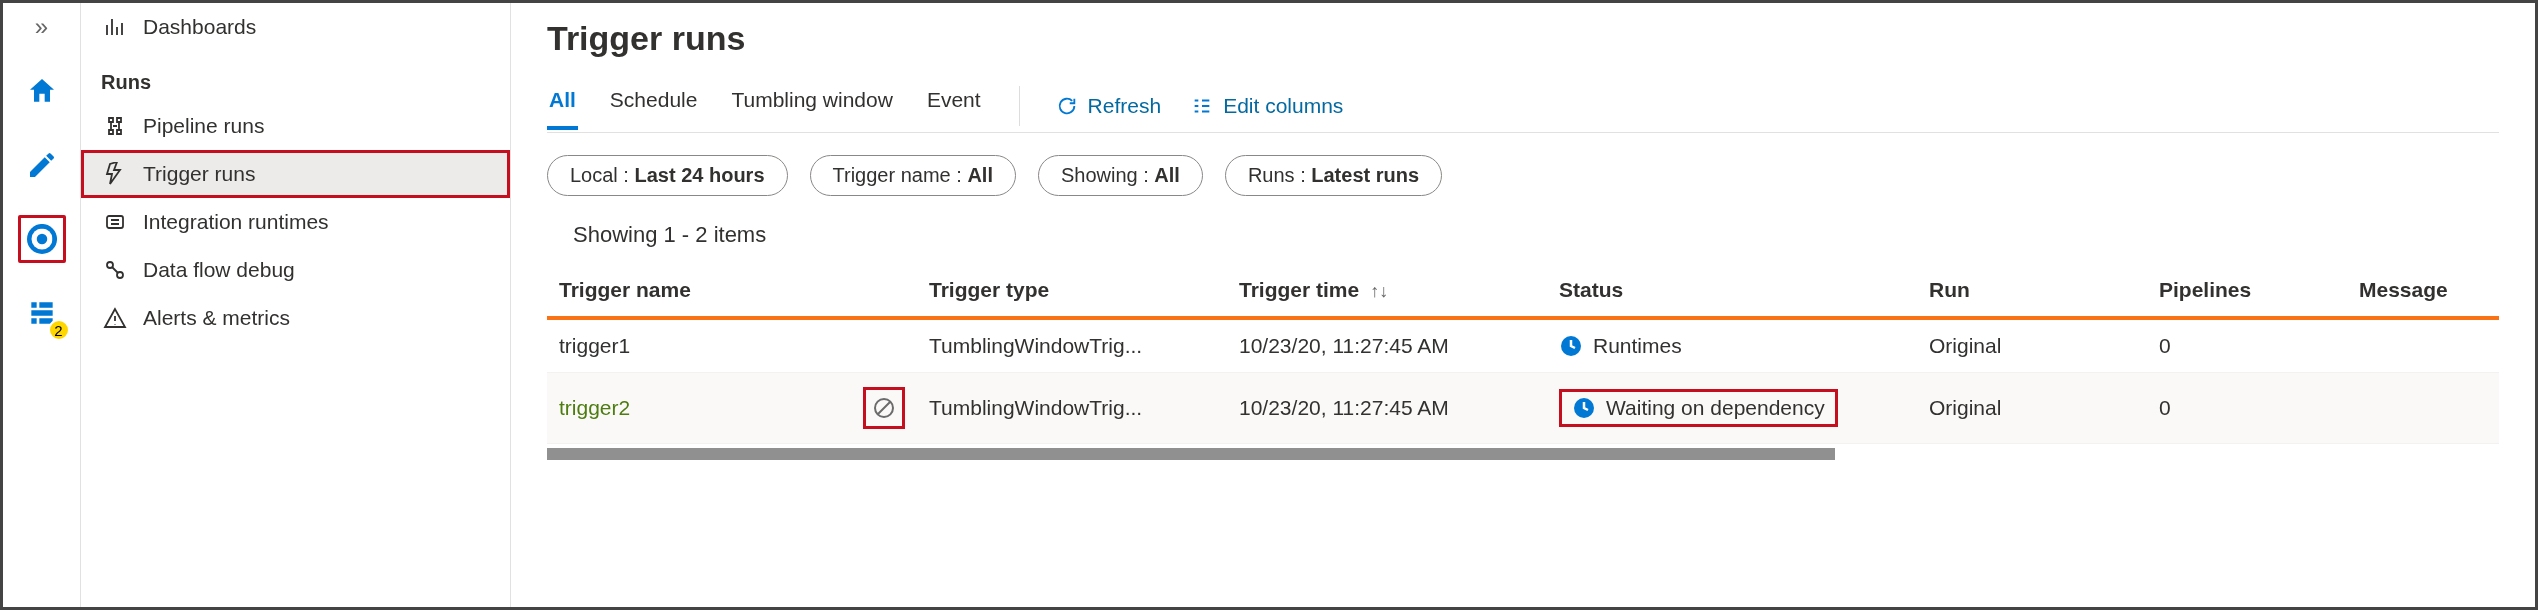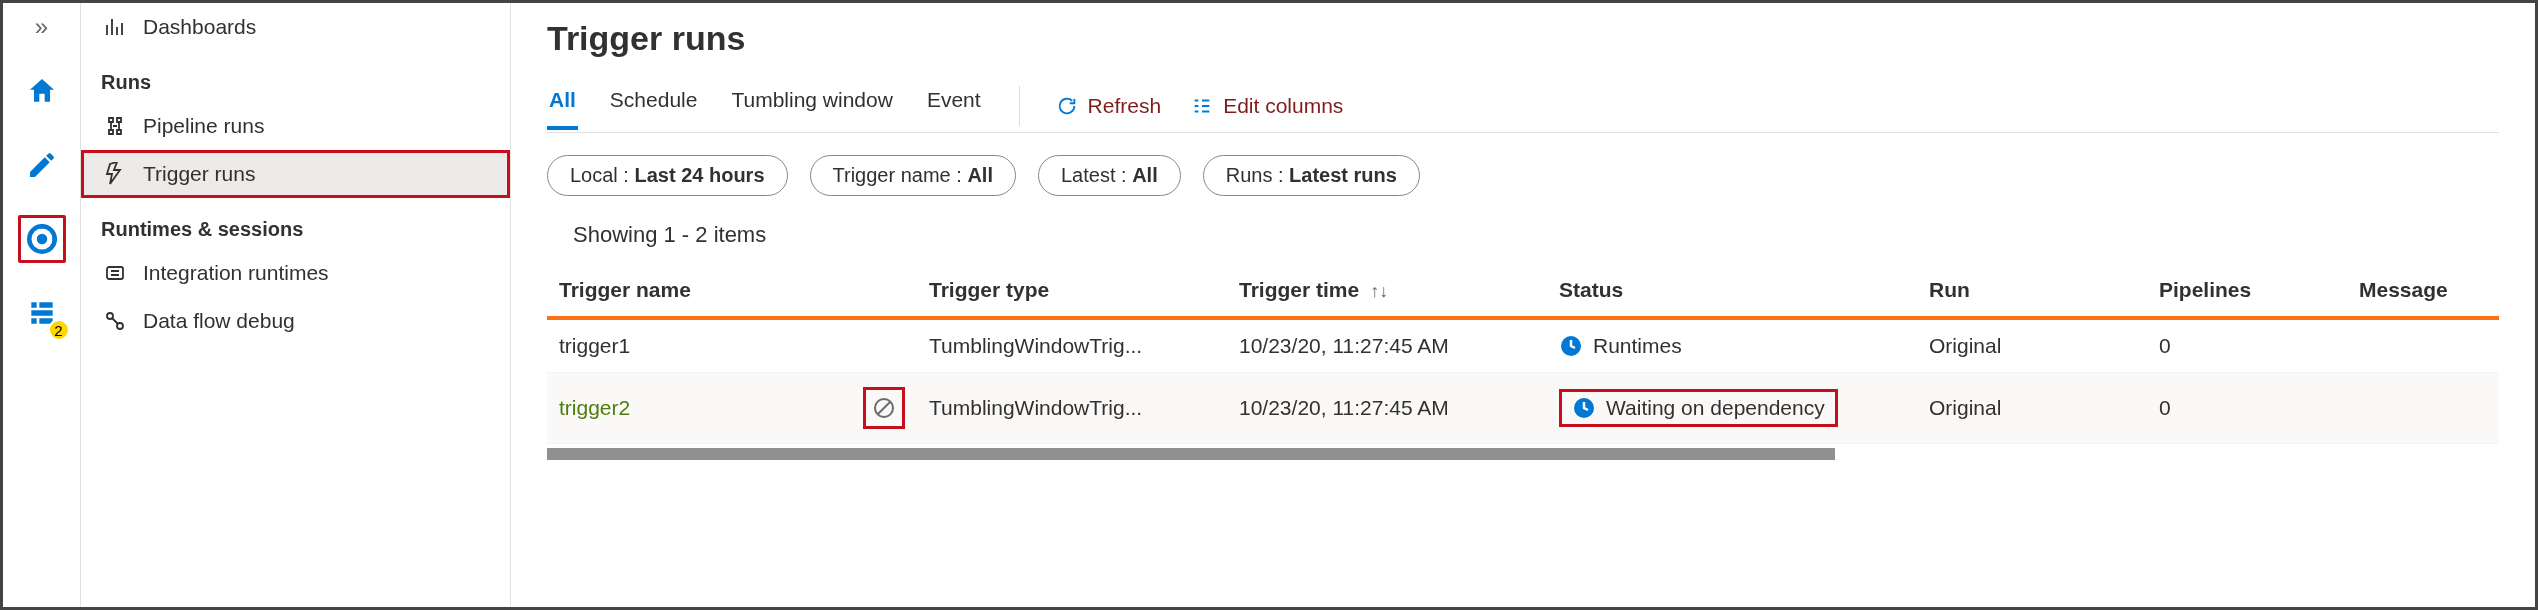--- a/index.html
+++ b/index.html
@@ -66,21 +66,21 @@
     .toolbar {
       display: flex; align-items: center; gap: 30px;
       border-bottom: 1px solid #e1e1e1;
       padding-bottom: 2px;
       margin-bottom: 22px;
     }
     .tabs { display: flex; gap: 30px; }
     .tab { padding: 6px 2px 14px 2px; cursor: pointer; }
     .tab.active { color: #0078d4; border-bottom: 4px solid #0078d4; font-weight: 600; }
     .toolbar-sep { width: 1px; height: 40px; background: #ddd; margin: 0 6px; }
-    .tool-link { color: #7f1d1d; display: flex; align-items: center; gap: 10px; cursor: pointer; }
+    .tool-link { color: #0369a1; display: flex; align-items: center; gap: 10px; cursor: pointer; }
     .filters { display: flex; gap: 22px; margin-bottom: 26px; flex-wrap: wrap; }
     .pill {
       border: 1px solid #8a8886;
       border-radius: 22px;
       padding: 8px 22px;
       font-size: 20px;
       cursor: pointer;
       background: #fff;
     }
     .pill b { font-weight: 700; }
@@ -164,41 +164,48 @@
   </div>
   <div class="item selected">
     <span class="icon">
       <svg width="24" height="24" viewBox="0 0 24 24">
           <path fill="none" stroke="#323130" stroke-width="1.8" d="M7 2L4 12h5l-2 10 10-14h-6l3-8z"></path>
         </svg>
     </span>
     <span>Trigger runs</span>
   </div>
 
-  <div class="section-head">Runtimes &amp; sessions</div>
   <div class="item">
     <span class="icon">
       <svg width="24" height="24" viewBox="0 0 24 24">
           <rect x="4" y="6" width="16" height="12" rx="2" fill="none" stroke="#323130" stroke-width="1.8"></rect>
           <path d="M8 10h8M8 14h8" stroke="#323130" stroke-width="1.8"></path>
         </svg>
     </span>
     <span>Integration runtimes</span>
   </div>
   <div class="item">
     <span class="icon">
       <svg width="24" height="24" viewBox="0 0 24 24">
           <circle cx="7" cy="7" r="3" fill="none" stroke="#323130" stroke-width="1.8"></circle>
           <circle cx="17" cy="17" r="3" fill="none" stroke="#323130" stroke-width="1.8"></circle>
           <path d="M9 9l6 6" stroke="#323130" stroke-width="1.8"></path>
         </svg>
     </span>
     <span>Data flow debug</span>
   </div>
 
+  <div class="item">
+    <span class="icon">
+      <svg width="24" height="24" viewBox="0 0 24 24">
+          <path fill="none" stroke="#323130" stroke-width="1.8" d="M12 3L2 21h20L12 3zM12 10v5M12 18v.5"></path>
+        </svg>
+    </span>
+    <span>Alerts &amp; metrics</span>
+  </div>
 </div>
 
 <div class="main">
   <h1 class="page-title">Trigger runs</h1>
 
   <div class="toolbar">
     <div class="tabs">
       <div class="tab active">All</div>
       <div class="tab">Schedule</div>
       <div class="tab">Tumbling window</div>
@@ -215,21 +222,21 @@
       <svg width="22" height="22" viewBox="0 0 24 24">
           <path stroke="#0078d4" stroke-width="2" d="M4 6h4M4 12h4M4 18h4M12 6h8M12 12h8M12 18h8"></path>
         </svg>
       <span>Edit columns</span>
     </div>
   </div>
 
   <div class="filters">
     <div class="pill"><span>Local : </span><b>Last 24 hours</b></div>
     <div class="pill"><span>Trigger name : </span><b>All</b></div>
-    <div class="pill"><span>Latest : </span><b>All</b></div>
+    <div class="pill"><span>Showing : </span><b>All</b></div>
     <div class="pill"><span>Runs : </span><b>Latest runs</b></div>
   </div>
 
   <div class="count">Showing 1 - 2 items</div>
 
   <table>
     <colgroup>
       <col style="width:370px">
         <col style="width:310px">
         <col style="width:320px">

